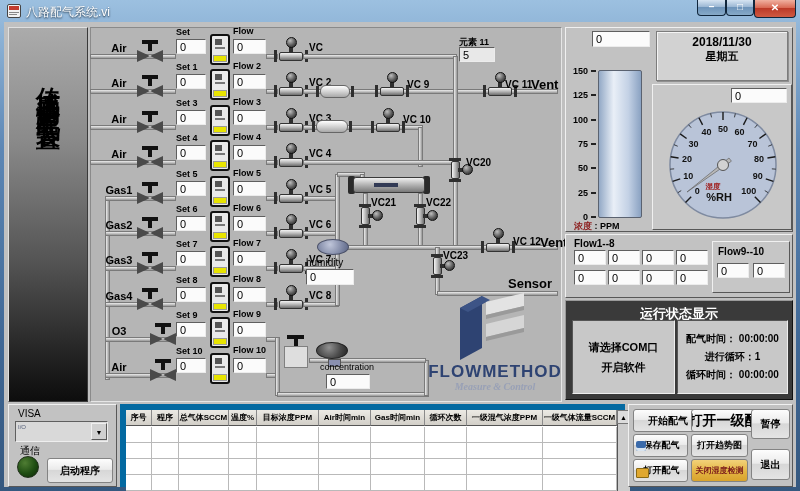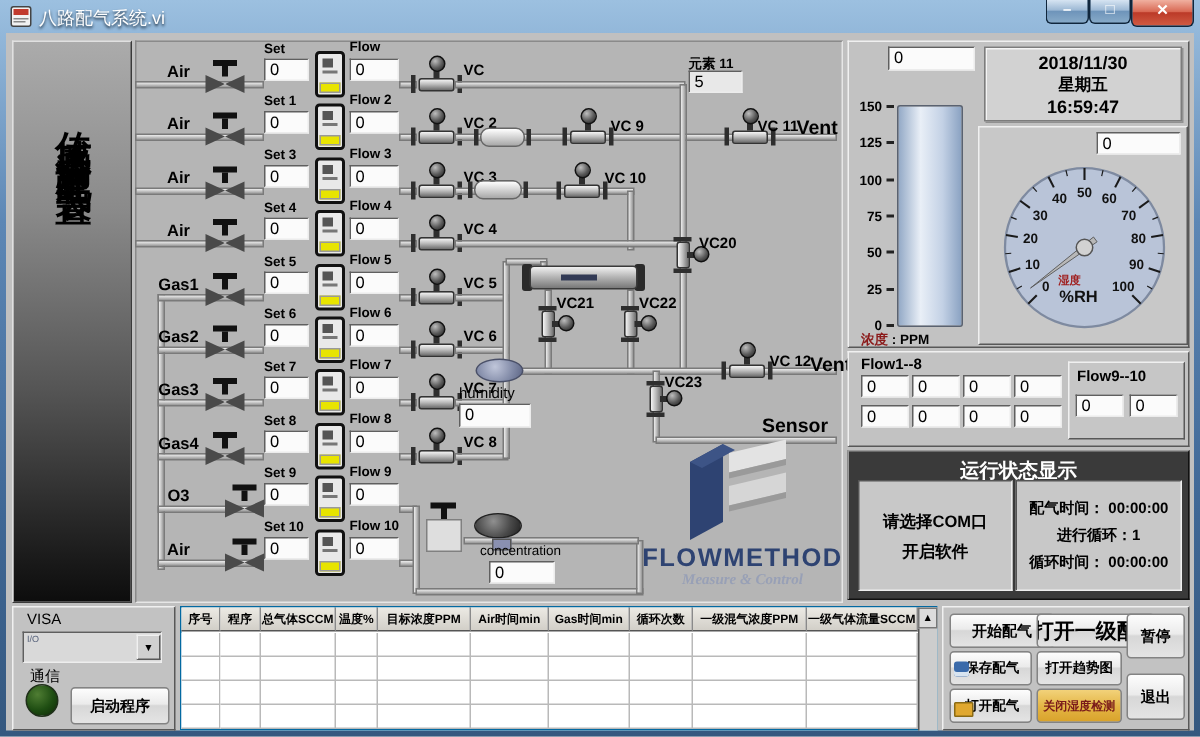--- a/index.html
+++ b/index.html
@@ -400,21 +400,20 @@
     <div style="left: 591px; top: 215.98px; width: 5px; height: 2px; background: rgb(34, 34, 34); position: absolute; box-sizing: border-box;"></div>
   </div>
 <div class="lbl" style="left:574px;top:220px;font-size:9px">
   <span style="color:#8b1a1a">浓度</span><span> : PPM</span>
 </div>
 
 <div class="abs" style="left:656px;top:31px;width:132px;height:50px;background:#d2d2d2;border:1px solid #7c7c7c;
             box-shadow:inset 1px 1px 0 #f4f4f4, 1px 1px 0 #909090;text-align:center;padding-top:3px">
   <div style="font:bold 12px 'Liberation Sans',sans-serif">2018/11/30</div>
   <div style="font:bold 11px 'Liberation Sans',sans-serif">星期五</div>
-  <div style="font:bold 12px 'Liberation Sans',sans-serif">16:59:47</div>
 </div>
 
 <div id="gauge-panel" class="abs raised" style="left:652px;top:84px;width:140px;height:146px;background:#c8c8c8">
     <svg width="136" height="132" style="position: absolute; left: 2px; top: 12px;">
       <circle cx="68" cy="68" r="53" fill="#b9c4d8" stroke="#7e8aa0" stroke-width="1.5"></circle>
       <line x1="30.523340597112977" y1="105.47665940288701" x2="36.18019484660536" y2="99.81980515339464" stroke="#1a1a1a" stroke-width="1.4"></line>
       <line x1="22.810071289233107" y1="95.69242392994528" x2="26.220631946649476" y2="93.6024296710815" stroke="#1a1a1a" stroke-width="0.8"></line>
       <line x1="17.594004636356857" y1="84.3779007018722" x2="25.202456766718086" y2="81.90576474687263" stroke="#1a1a1a" stroke-width="1.4"></line>
       <line x1="15.163381312144217" y1="72.15833207357578" x2="19.15105064707673" y2="71.8444956906644" stroke="#1a1a1a" stroke-width="0.8"></line>
       <line x1="15.6525179484577" y1="59.70897335286776" x2="23.554024673218798" y2="60.96044907318961" stroke="#1a1a1a" stroke-width="1.4"></line>
@@ -493,21 +492,21 @@
   <span style="position:absolute;left:2px;top:2px;font:6px 'Liberation Sans',sans-serif;color:#55607a">I/O</span>
   <div class="abs raised" style="left:75px;top:1px;width:16px;height:17px;background:#d0d0d0;text-align:center;font:7px 'Liberation Sans',sans-serif;line-height:17px">▼</div>
 </div>
 <div class="lbl" style="left:20px;top:444px;font-weight:normal">通信</div>
 <div class="abs" style="left:17px;top:456px;width:22px;height:22px;border-radius:50%;border:1px solid #20301a;
             background:radial-gradient(circle at 35% 30%,#4f7d33,#1e4d12 55%,#0d2606)"></div>
 <button class="btn" style="left:47px;top:458px;width:66px;height:25px">
   <span>启动程序</span>
 </button>
 
-<div id="prog-table" class="abs" style="left:120px;top:404px;width:505px;height:83px;background:#fff;border:1px solid #0369a1">
+<div id="prog-table" class="abs" style="left:120px;top:404px;width:505px;height:83px;background:#fff;border:6px solid #0369a1">
     <div class="cellh" style="left: 0px; width: 26px; position: absolute; box-sizing: border-box;">序号</div>
     <div class="cellh" style="left: 26px; width: 27px; position: absolute; box-sizing: border-box;">程序</div>
     <div class="cellh" style="left: 53px; width: 50px; position: absolute; box-sizing: border-box;">总气体SCCM</div>
     <div class="cellh" style="left: 103px; width: 28px; position: absolute; box-sizing: border-box;">温度%</div>
     <div class="cellh" style="left: 131px; width: 62px; position: absolute; box-sizing: border-box;">目标浓度PPM</div>
     <div class="cellh" style="left: 193px; width: 52px; position: absolute; box-sizing: border-box;">Air时间min</div>
     <div class="cellh" style="left: 245px; width: 54px; position: absolute; box-sizing: border-box;">Gas时间min</div>
     <div class="cellh" style="left: 299px; width: 42px; position: absolute; box-sizing: border-box; text-align: center;">循环次数</div>
     <div class="cellh" style="left: 341px; width: 76px; position: absolute; box-sizing: border-box;">一级混气浓度PPM</div>
     <div class="cellh" style="left: 417px; width: 74px; position: absolute; box-sizing: border-box;">一级气体流量SCCM</div>

